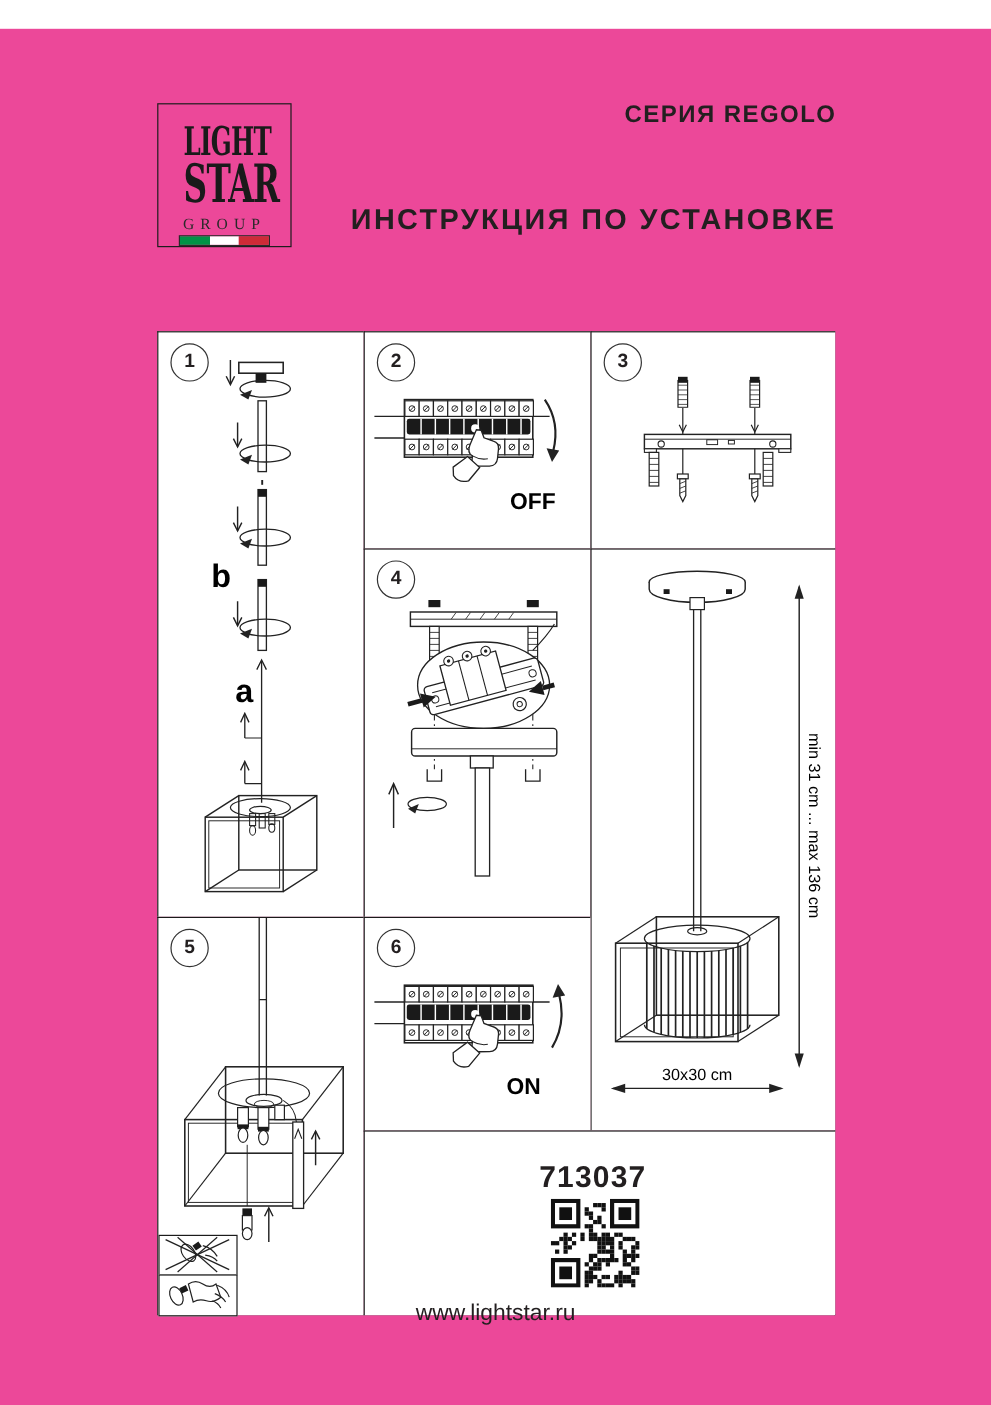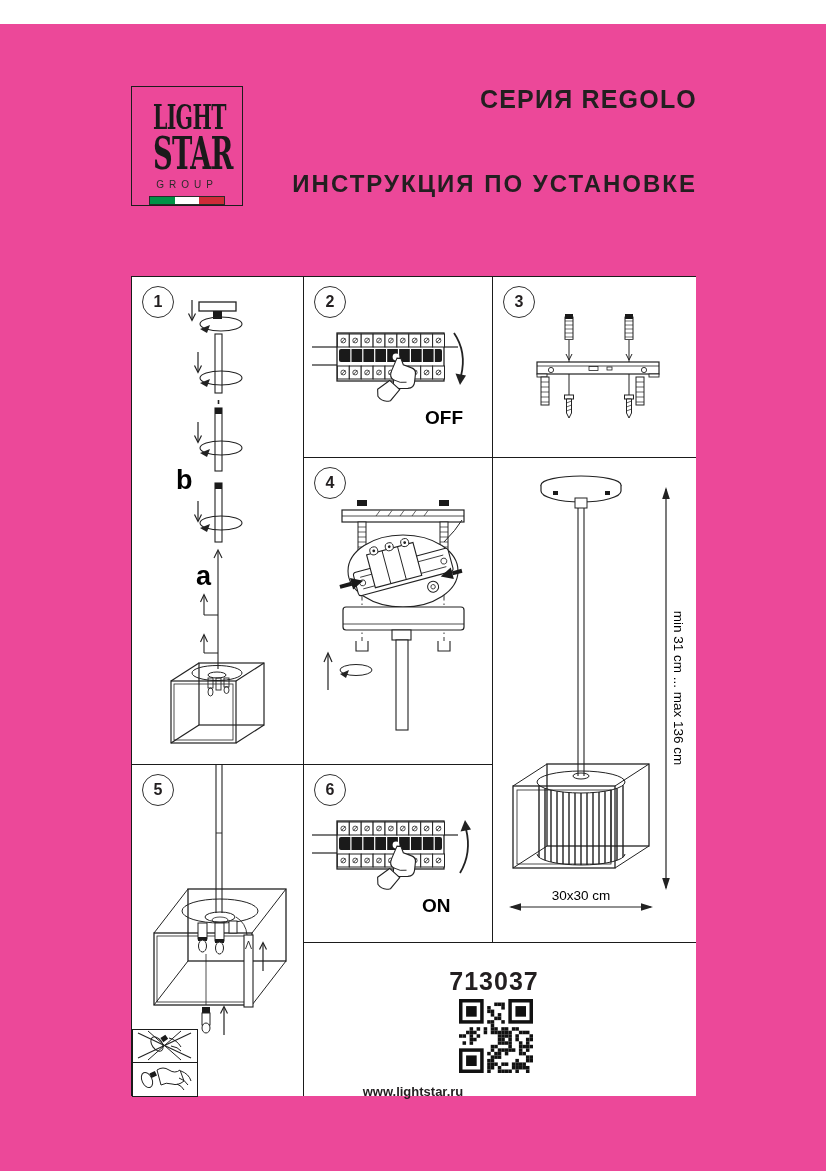--- a/index.html
+++ b/index.html
@@ -5,36 +5,36 @@
   html,body{margin:0;padding:0;background:#fff;}
   #page{position:relative;width:826px;height:1171px;background:#ec4899;overflow:hidden;
         font-family:"Liberation Sans",sans-serif;color:#231f20;margin-top:24px;}
   .abs{position:absolute;}
   
   #logo-box{left:131px;top:62px;width:112px;height:120px;border:1.6px solid #1d1d1d;box-sizing:border-box;}
   .logo-line{position:absolute;left:0;width:100%;text-align:center;font-family:"DejaVu Serif",serif;
              font-weight:700;color:#1a1a1a;transform:scaleX(.62);letter-spacing:-1px;line-height:1;}
   #logo-l1{top:14px;font-size:33px;}
   #logo-l2{top:45px;font-size:44px;}
-  #logo-group{position:absolute;top:92px;left:0;width:100%;text-align:center;font-size:10px;
-              letter-spacing:5px;margin-right:-5px;color:#2a2a2a;font-family:Liberation Sans, sans-serif;}
+  #logo-group{position:absolute;top:92px;left:0;width:100%;text-align:center;font-size:13px;
+              letter-spacing:5px;margin-right:-5px;color:#2a2a2a;font-family:Liberation Serif, serif;}
   #logo-flag{position:absolute;top:109px;left:17px;width:74px;height:7px;border:1px solid #2a2a2a;display:flex;}
   #logo-flag span{flex:1;}
   .hdr-r{right:129px;text-align:right;font-weight:700;white-space:nowrap;}
-  .hdr-small{font-size:25px;letter-spacing:1.2px;}
+  .hdr-small{font-size:20px;letter-spacing:1.2px;}
   .hdr-big{font-size:24px;letter-spacing:2px;}
   
   #grid{left:131px;top:252px;width:565px;height:820px;border-right:1.6px solid #1b1b1b;border-bottom:1.6px solid #1b1b1b;box-sizing:border-box;}
   .cell{position:absolute;border-left:1.6px solid #1b1b1b;border-top:1.6px solid #1b1b1b;box-sizing:border-box;background:#fff;}
   .cell svg{position:absolute;left:0;top:0;}
   .badge{position:absolute;left:10px;top:9px;width:30px;height:30px;border:1.6px solid #333;border-radius:50%;
          text-align:center;line-height:30px;font-size:16px;font-weight:700;background:#fff;z-index:3;}
   .inset{position:absolute;border:1.4px solid #1b1b1b;box-sizing:border-box;background:#fff;z-index:2;}
   #article-no{position:absolute;left:140px;top:24px;width:100px;text-align:center;font-size:25px;font-weight:700;letter-spacing:1px;}
-  #footer{left:0;top:1060px;width:826px;text-align:center;font-size:13px;font-weight:700;}
+  #footer{left:0;top:1060px;width:826px;text-align:center;font-size:19px;font-weight:400;}
   svg text{font-family:"Liberation Sans",sans-serif;}
 </style>
 </head>
 <body>
 
 <div id="page">
 
   <svg width="0" height="0" style="position:absolute" aria-hidden="true">
     <defs>
       <g id="dar">

